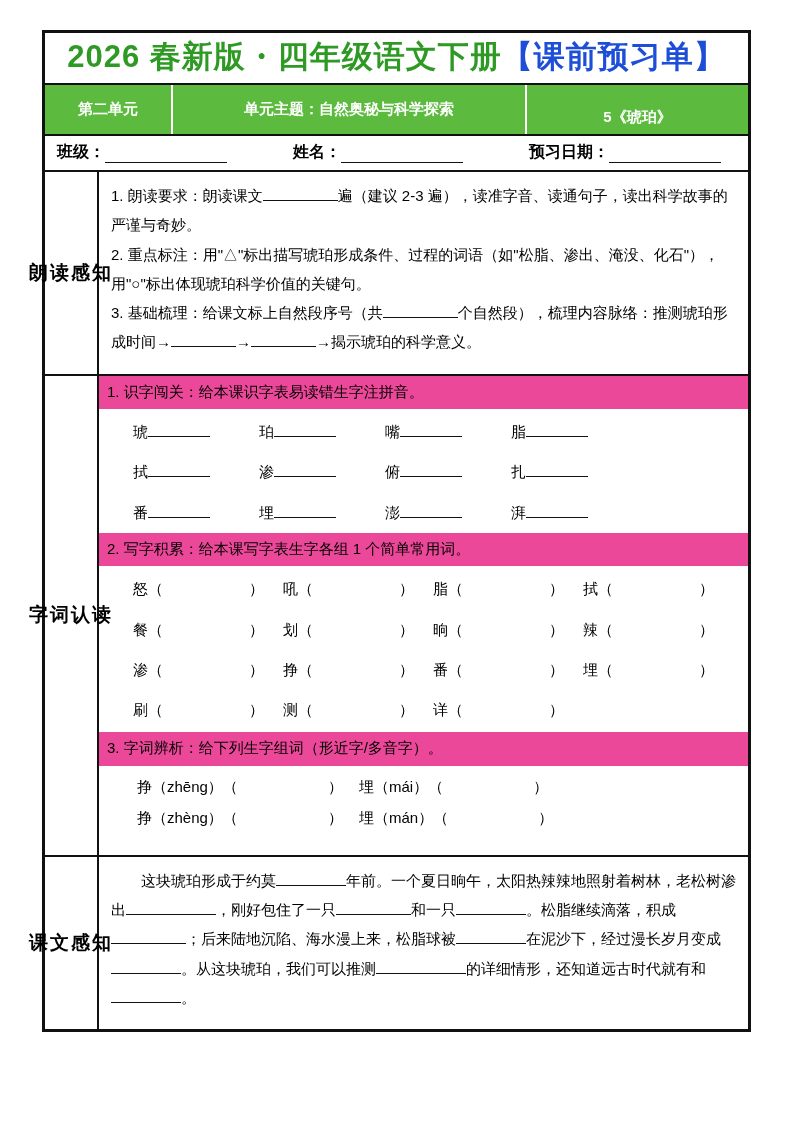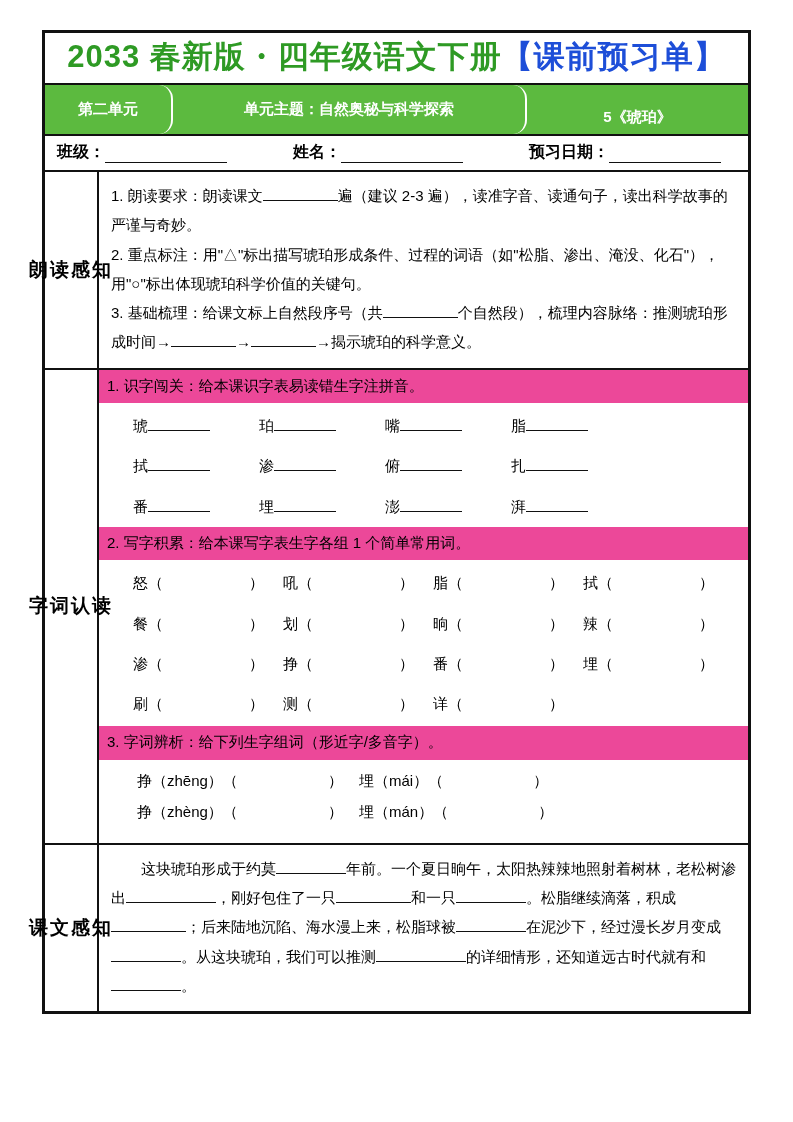--- a/index.html
+++ b/index.html
@@ -51,21 +51,20 @@
     font-weight: bold;
     font-size: 15px;
   }
   .band .cell {
     padding: 7px 4px;
     text-align: center;
     white-space: nowrap;
     display: flex;
     align-items: center;
     justify-content: center;
-    border-radius: 14px;
   }
   .band .c1 { width: 118px; border-right: 2px solid #fff; }
   .band .c2 { width: 344px; border-right: 2px solid #fff; }
   .band .c3 { flex: 1; margin-top: 16px; }
   
   .inforow {
     display: flex;
     border-bottom: 2px solid #111;
     font-size: 16px;
     font-weight: bold;
@@ -103,21 +102,21 @@
     justify-content: center;
     font-size: 19px;
     font-weight: bold;
     letter-spacing: 2px;
     line-height: 1.45;
     text-align: center;
   }
   .rowlabel span { display: block; }
   .rowbody {
     flex: 1;
-    padding: 9px 12px 11px 12px;
+    padding: 9px 12px 17px 12px;
     font-size: 15px;
     line-height: 1.95;
   }
   
   .bl {
     display: inline-block;
     border-bottom: 1px solid #111;
     vertical-align: baseline;
     height: 1.05em;
   }
@@ -179,21 +178,21 @@
   .indent { text-indent: 2em; }
 </style>
 </head>
 <body>
 
 <div class="page">
   <div class="sheet">
 
     <div class="title-bar">
       <div class="t">
-        <span>2033 春新版・四年级语文下册</span><span class="red">【课前预习单】</span>
+        <span>2026 春新版・四年级语文下册</span><span class="red">【课前预习单】</span>
       </div>
     </div>
 
     <div class="band">
       <div class="cell c1">第二单元</div>
       <div class="cell c2">单元主题：自然奥秘与科学探索</div>
       <div class="cell c3">5《琥珀》</div>
     </div>
 
     <div class="inforow">

